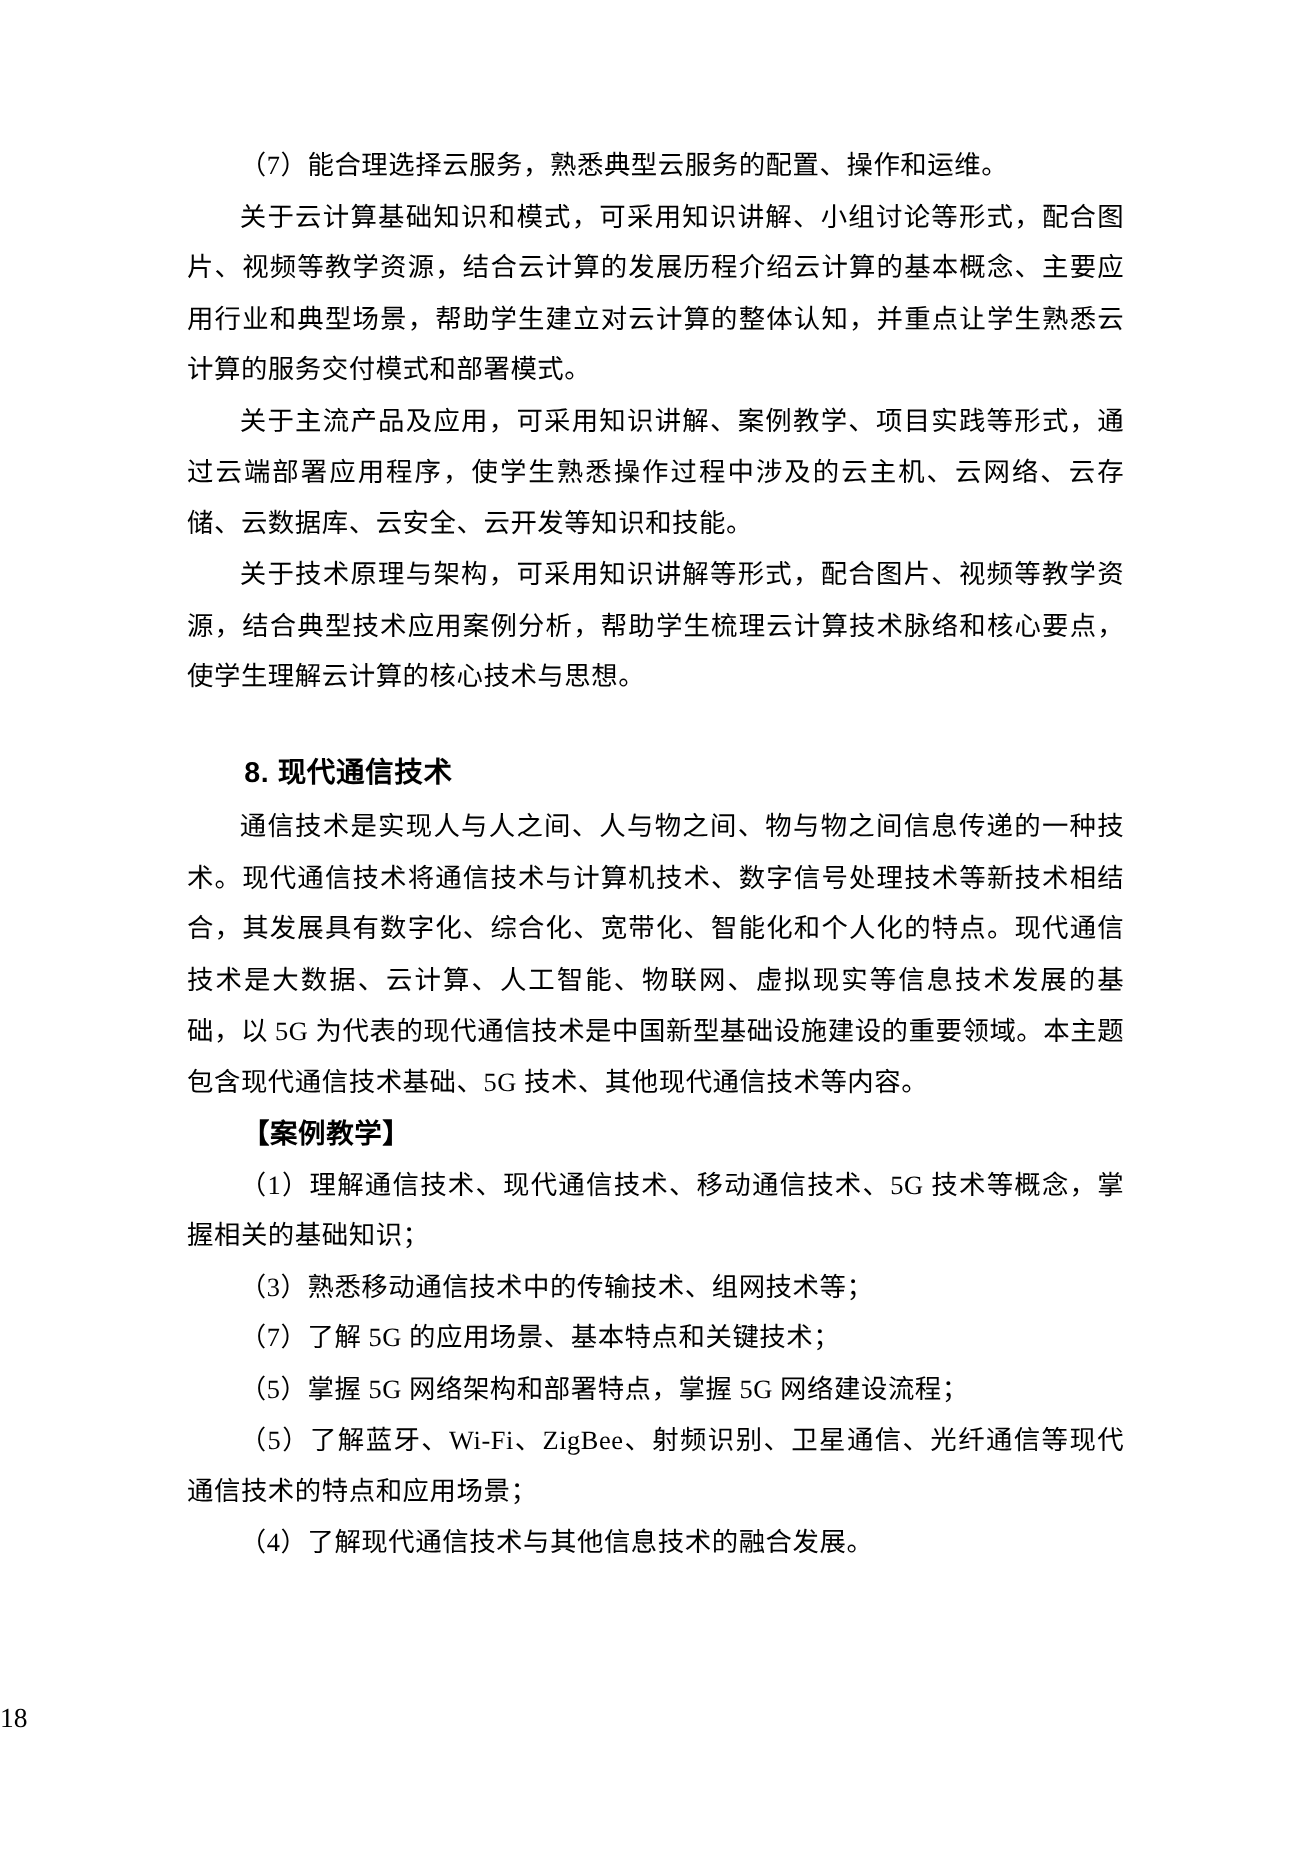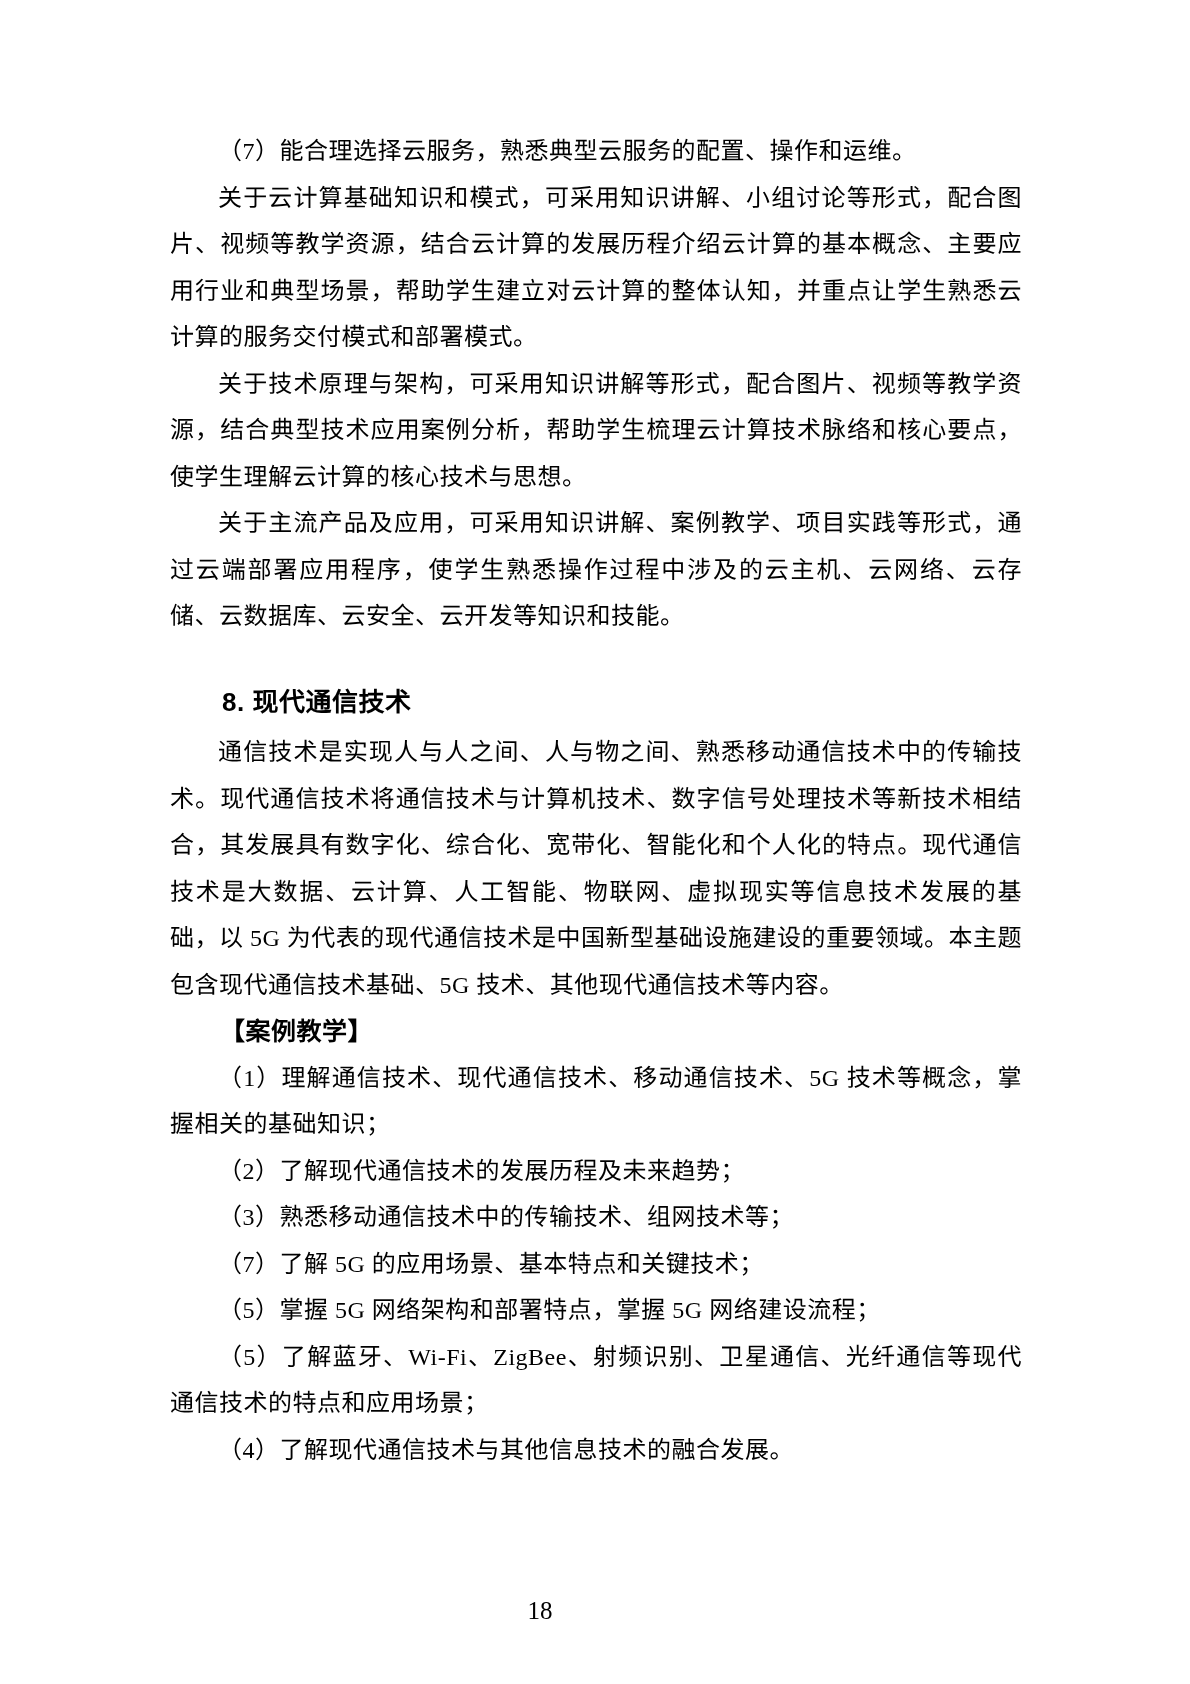--- a/index.html
+++ b/index.html
@@ -41,40 +41,37 @@
     font-weight: bold;
     font-size: 26px;
     margin-top: 39px;
     margin-bottom: 4px;
   }
   .page-number {
     position: absolute;
     top: 1548px;
     left: 0;
     width: 100%;
-    text-align: center;
     font-size: 25px;
     line-height: 30px;
-    margin-top: 48px;
   }
 </style>
 </head>
 <body>
 
 <div class="page">
   <div class="content">
     <p>（7）能合理选择云服务，熟悉典型云服务的配置、操作和运维。</p>
     <p>关于云计算基础知识和模式，可采用知识讲解、小组讨论等形式，配合图片、视频等教学资源，结合云计算的发展历程介绍云计算的基本概念、主要应用行业和典型场景，帮助学生建立对云计算的整体认知，并重点让学生熟悉云计算的服务交付模式和部署模式。</p>
+    <p>关于主流产品及应用，可采用知识讲解、案例教学、项目实践等形式，通过云端部署应用程序，使学生熟悉操作过程中涉及的云主机、云网络、云存储、云数据库、云安全、云开发等知识和技能。</p>
     <p>关于技术原理与架构，可采用知识讲解等形式，配合图片、视频等教学资源，结合典型技术应用案例分析，帮助学生梳理云计算技术脉络和核心要点，使学生理解云计算的核心技术与思想。</p>
-    <p>关于主流产品及应用，可采用知识讲解、案例教学、项目实践等形式，通过云端部署应用程序，使学生熟悉操作过程中涉及的云主机、云网络、云存储、云数据库、云安全、云开发等知识和技能。</p>
     <p class="section-heading">8. 现代通信技术</p>
-    <p>通信技术是实现人与人之间、人与物之间、熟悉移动通信技术中的传输技术。现代通信技术将通信技术与计算机技术、数字信号处理技术等新技术相结合，其发展具有数字化、综合化、宽带化、智能化和个人化的特点。现代通信技术是大数据、云计算、人工智能、物联网、虚拟现实等信息技术发展的基础，以 5G 为代表的现代通信技术是中国新型基础设施建设的重要领域。本主题包含现代通信技术基础、5G 技术、其他现代通信技术等内容。</p>
+    <p>通信技术是实现人与人之间、人与物之间、物与物之间信息传递的一种技术。现代通信技术将通信技术与计算机技术、数字信号处理技术等新技术相结合，其发展具有数字化、综合化、宽带化、智能化和个人化的特点。现代通信技术是大数据、云计算、人工智能、物联网、虚拟现实等信息技术发展的基础，以 5G 为代表的现代通信技术是中国新型基础设施建设的重要领域。本主题包含现代通信技术基础、5G 技术、其他现代通信技术等内容。</p>
     <p class="bracket-heading">【案例教学】</p>
     <p>（1）理解通信技术、现代通信技术、移动通信技术、5G 技术等概念，掌握相关的基础知识；</p>
-    <p>（2）了解现代通信技术的发展历程及未来趋势；</p>
     <p>（3）熟悉移动通信技术中的传输技术、组网技术等；</p>
     <p>（7）了解 5G 的应用场景、基本特点和关键技术；</p>
     <p>（5）掌握 5G 网络架构和部署特点，掌握 5G 网络建设流程；</p>
     <p>（5）了解蓝牙、Wi-Fi、ZigBee、射频识别、卫星通信、光纤通信等现代通信技术的特点和应用场景；</p>
     <p>（4）了解现代通信技术与其他信息技术的融合发展。</p>
   </div>
   <div class="page-number">18</div>
 </div>
 
 </body></html>

